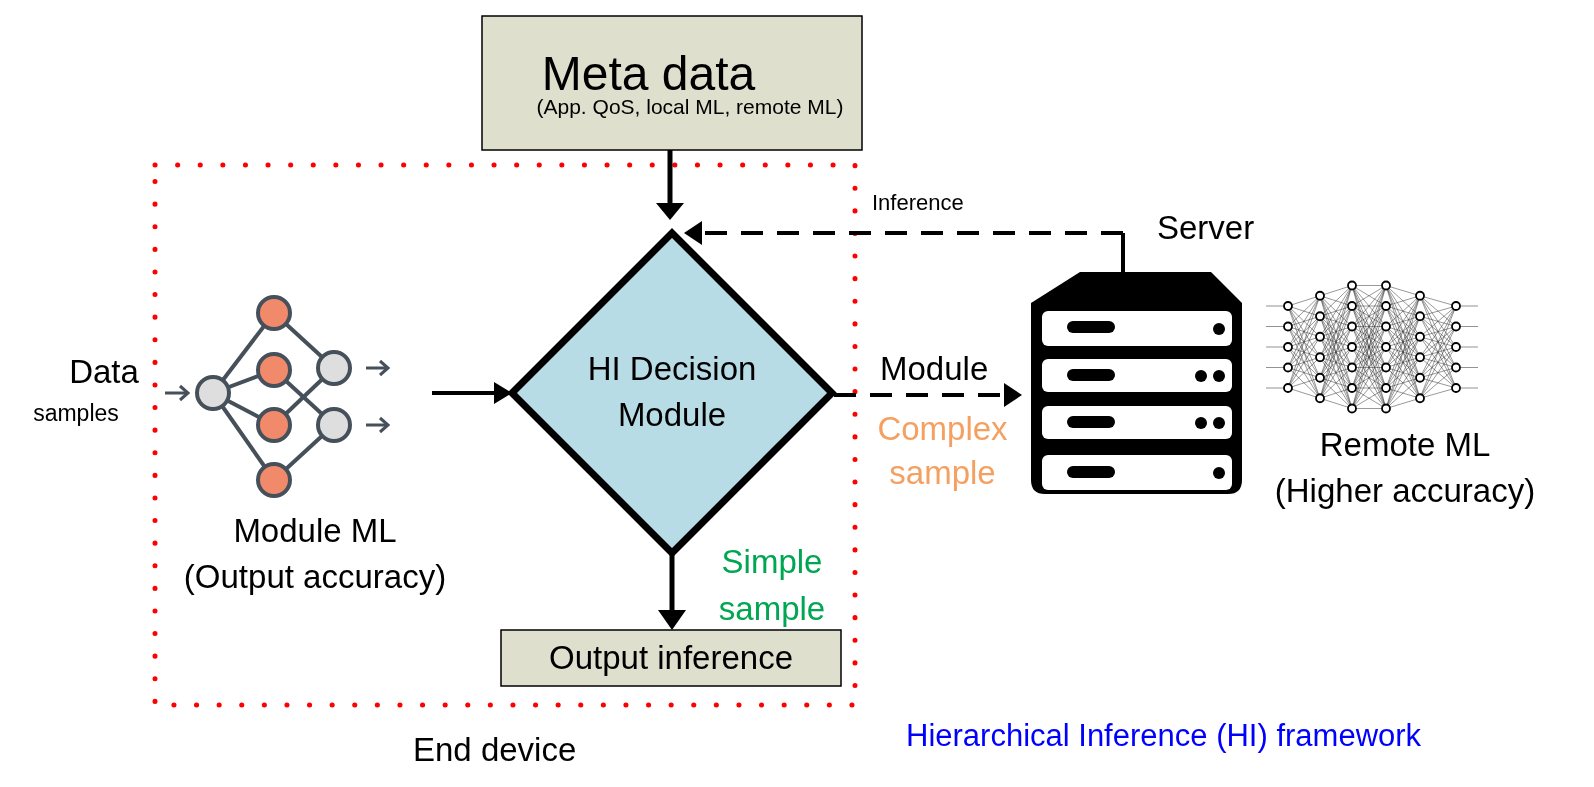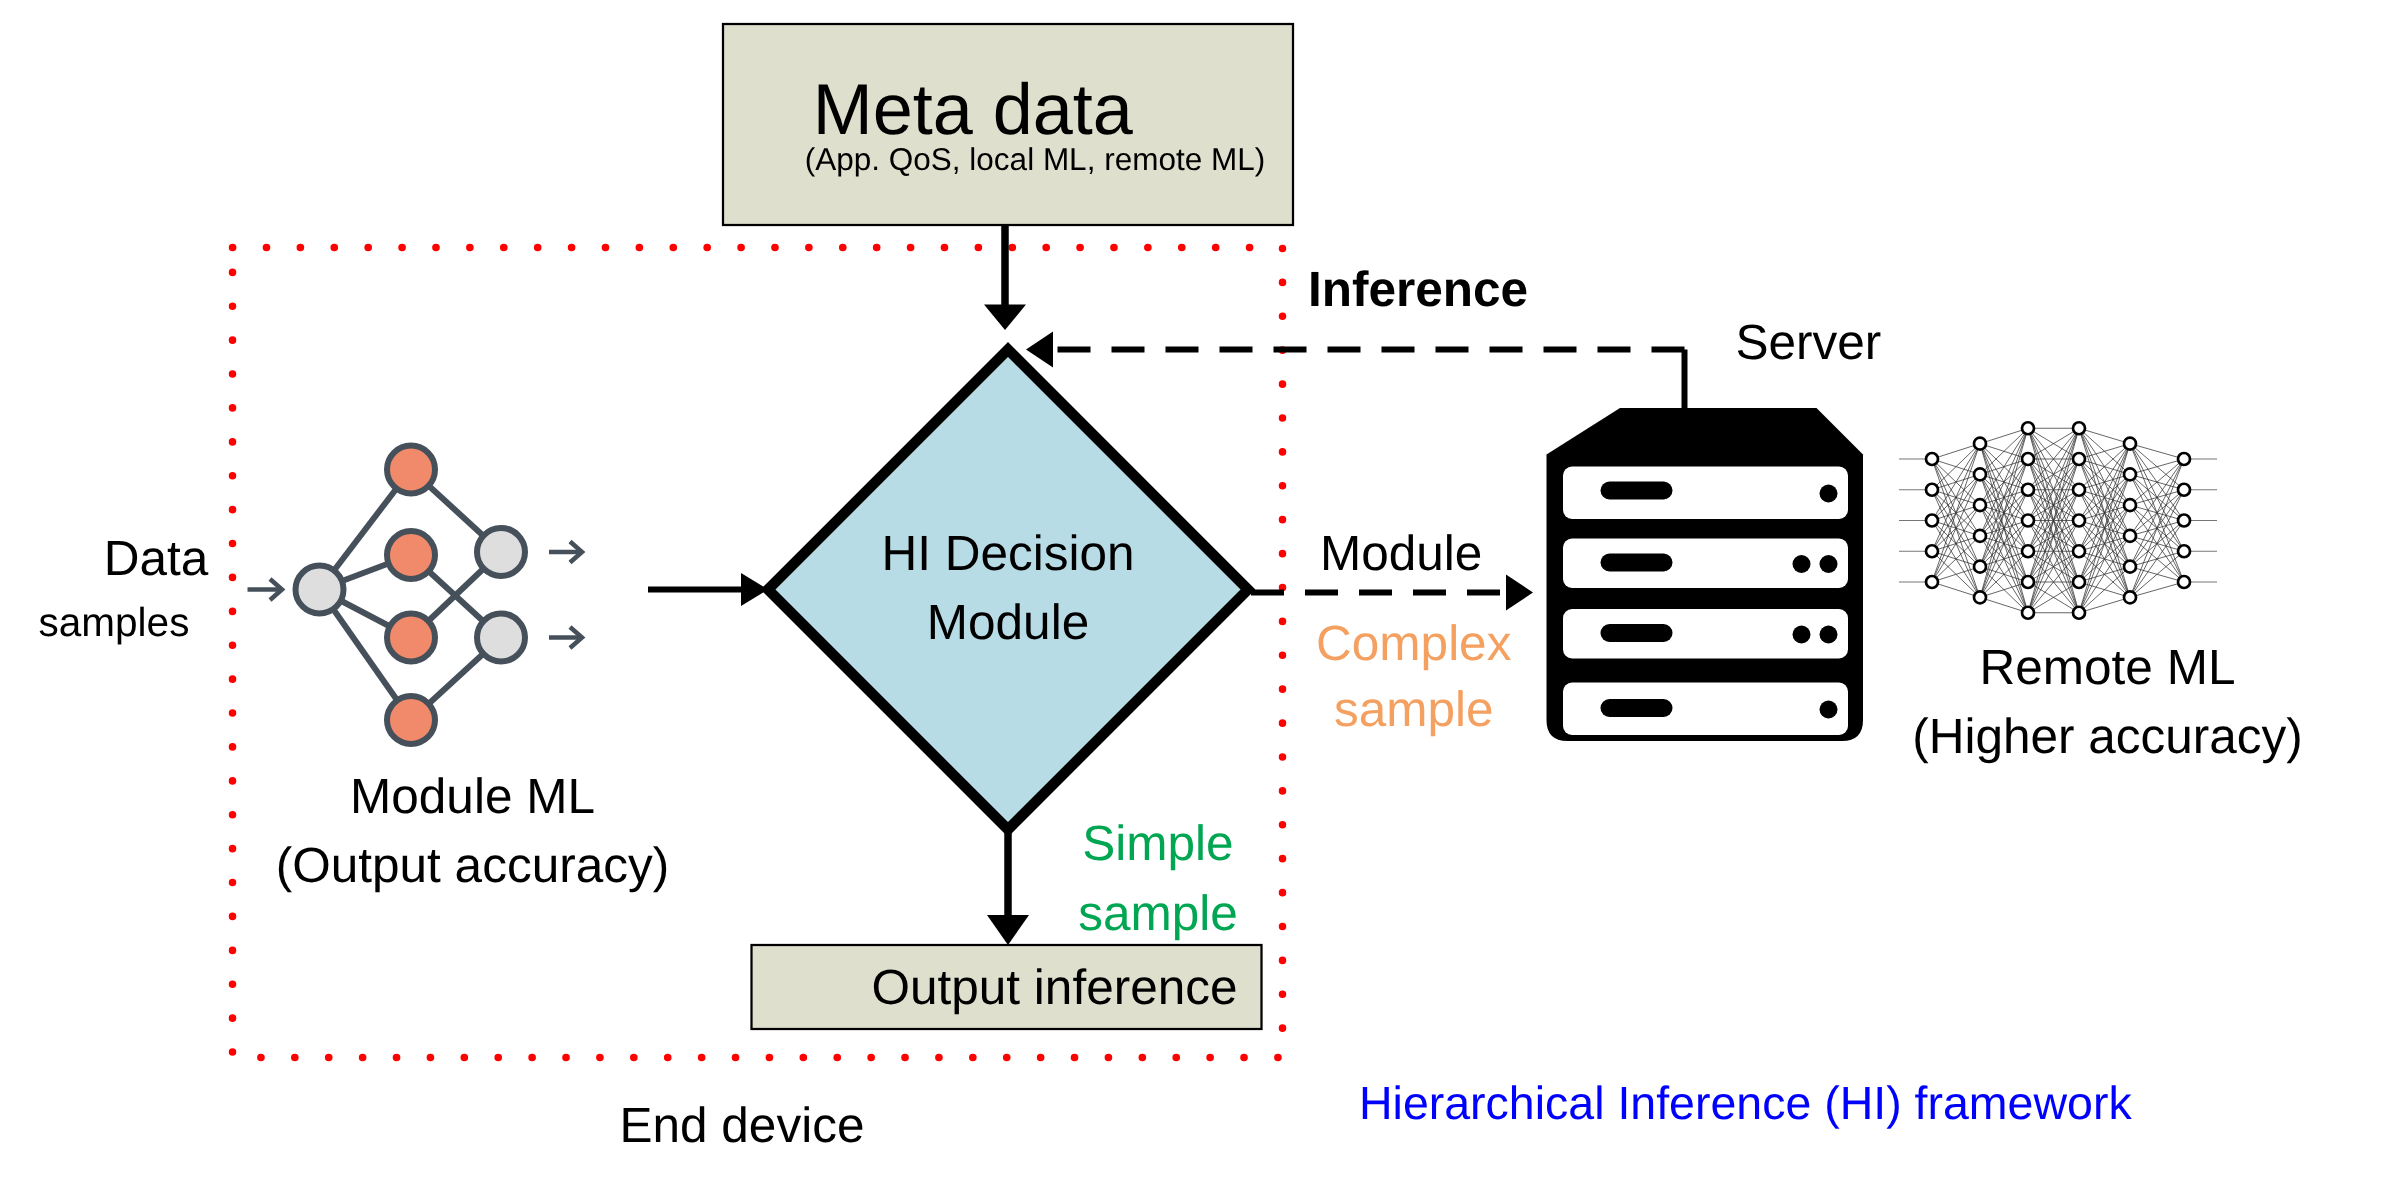--- a/index.html
+++ b/index.html
@@ -331,34 +331,34 @@
       <circle cx="1456" cy="388" r="4" fill="#fff" stroke="#000" stroke-width="1.8"></circle>
     </g>
 </svg>
 
 <div class="txt center" style="left:482px; width:333px; top:50px; font-size:48px;">Meta data</div>
 <div class="txt center" style="left:482px; width:416px; top:96px; font-size:21px;">(App. QoS, local ML, remote ML)</div>
 
 <div class="txt center" style="left:552px; width:240px; top:352px; font-size:33px;">HI Decision</div>
 <div class="txt center" style="left:552px; width:240px; top:398px; font-size:33px;">Module</div>
 
-<div class="txt center" style="left:501px; width:340px; top:641px; font-size:33px;margin-left:32px;">Output inference</div>
+<div class="txt center" style="left:501px; width:340px; top:641px; font-size:33px;">Output inference</div>
 
 <div class="txt center" style="left:0px; width:152px; top:355px; font-size:33px;padding-left:28px;">Data</div>
-<div class="txt center" style="left:0px; width:152px; top:402px; font-size:27px;">samples</div>
+<div class="txt center" style="left:0px; width:152px; top:402px; font-size:23px;">samples</div>
 
 <div class="txt center" style="left:160px; width:310px; top:514px; font-size:33px;">Module ML</div>
 <div class="txt center" style="left:160px; width:310px; top:560px; font-size:33px;">(Output accuracy)</div>
 
 <div class="txt center" style="left:1245px; width:320px; top:428px; font-size:33px;">Remote ML</div>
 <div class="txt center" style="left:1245px; width:320px; top:474px; font-size:33px;">(Higher accuracy)</div>
 
 <div class="txt" style="left:1157px; top:211px; font-size:33px;">Server</div>
 
-<div class="txt" style="left:872px; top:176px; font-size:33px;font-weight:bold;">Inference</div>
+<div class="txt" style="left:872px; top:192px; font-size:22px;">Inference</div>
 
 <div class="txt" style="left:880px; top:352px; font-size:33px;">Module</div>
 
 <div class="txt center" style="left:860px; width:165px; top:412px; font-size:33px; color:#f4a060;">Complex</div>
 <div class="txt center" style="left:860px; width:165px; top:456px; font-size:33px; color:#f4a060;">sample</div>
 
 <div class="txt center" style="left:702px; width:140px; top:545px; font-size:33px; color:#00a651;">Simple</div>
 <div class="txt center" style="left:702px; width:140px; top:592px; font-size:33px; color:#00a651;">sample</div>
 
 <div class="txt" style="left:413px; top:733px; font-size:33px;">End device</div>

